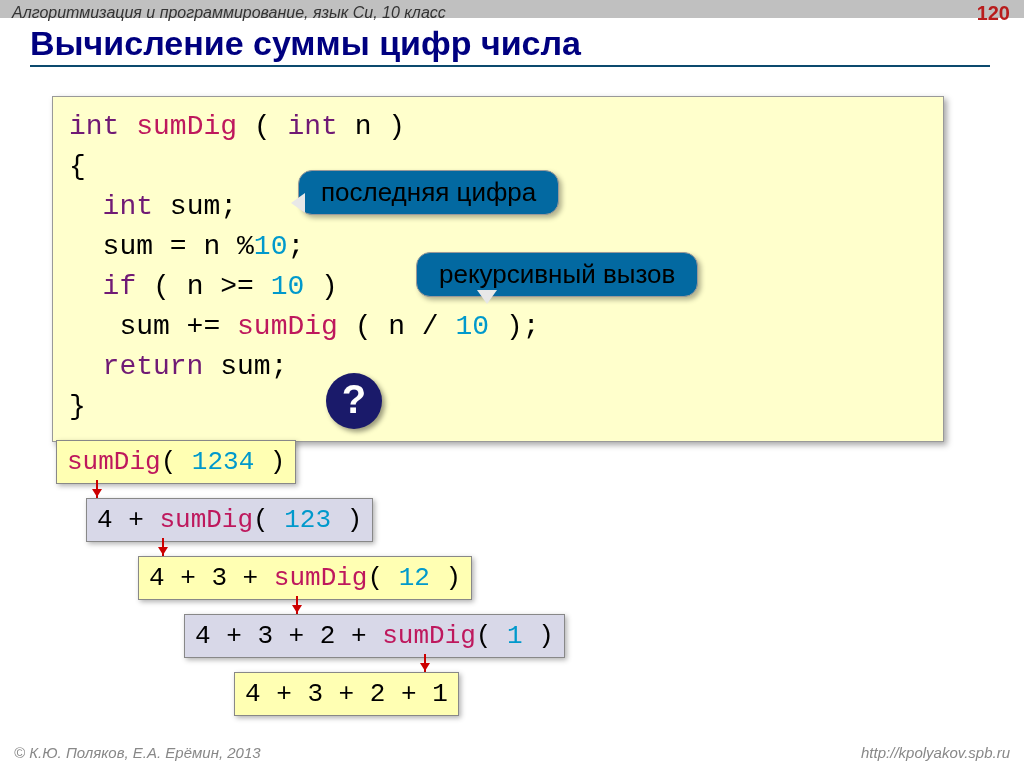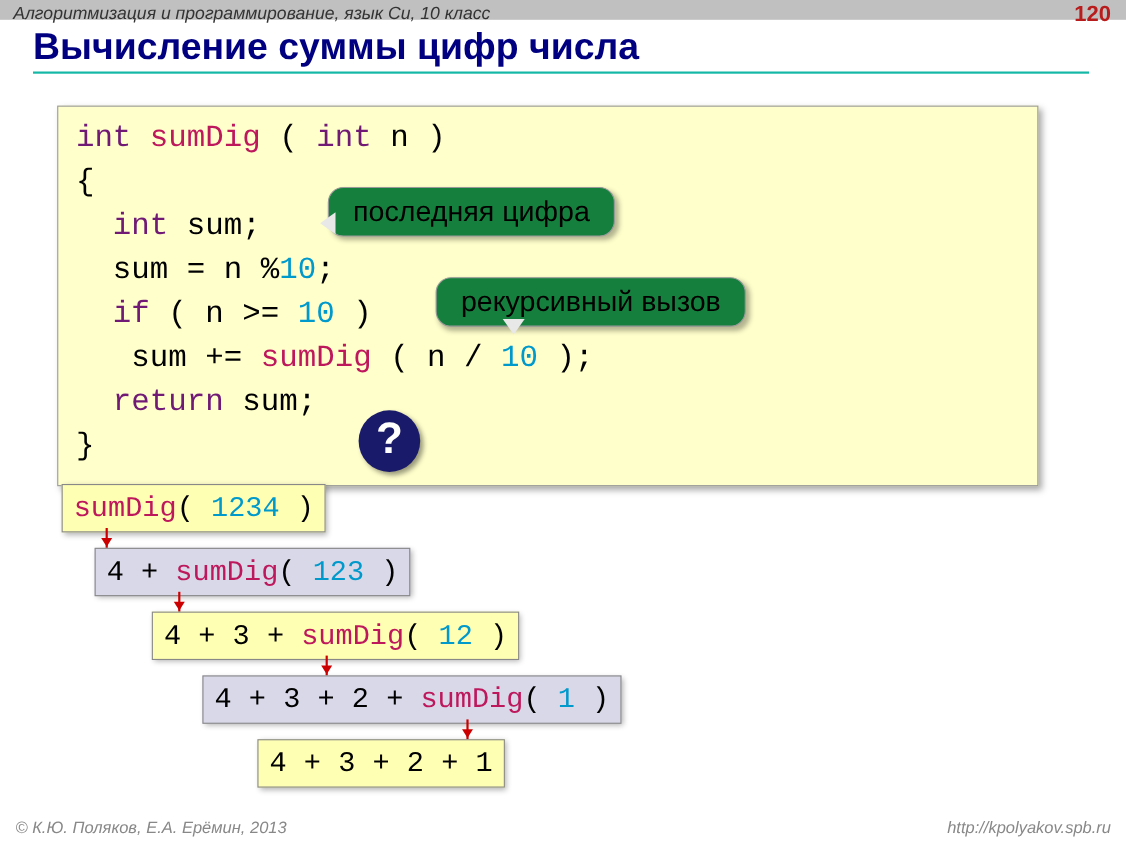--- a/index.html
+++ b/index.html
@@ -29,21 +29,21 @@
     font-style: normal;
     font-weight: bold;
     color: #b91c1c;
     font-size: 20px;
   }
   h1.title {
     margin: 6px 0 0 30px;
     font-size: 34px;
     font-weight: bold;
     color: #000080;
-    border-bottom: 2px solid #14b8a6;
+    border-bottom: 2px solid #0c4a6e;
     padding-bottom: 2px;
     width: 960px;
   }
   .codeblock {
     position: absolute;
     left: 52px;
     top: 96px;
     width: 892px;
     background: #ffffcc;
     border: 1px solid #999;
@@ -53,41 +53,41 @@
     line-height: 40px;
     padding: 10px 16px 14px 16px;
     box-sizing: border-box;
     color: #000;
   }
   .kw   { color: #701a75; }
   .name { color: #be185d; }
   .num  { color: #0099cc; }
   .callout {
     position: absolute;
-    background: #15803d;
+    background: #0369a1;
     border: 1px solid #999;
     border-radius: 14px;
     padding: 6px 22px;
     font-family: Arial, sans-serif;
     font-size: 26px;
     box-shadow: 3px 3px 5px rgba(0,0,0,.3);
   }
   .callout::after {
     content: "";
     position: absolute;
     width: 0;
     height: 0;
   }
   #callout1 { left: 298px; top: 170px; }
   #callout1::after {
     left: -18px; top: 22px;
     border: 10px solid transparent;
     border-right: 14px solid #e8e8e8;
   }
-  #callout2 { left: 396px; top: 252px; text-align: center; }
+  #callout2 { left: 416px; top: 252px; text-align: center; }
   #callout2::after {
     left: 60px; bottom: -18px;
     border: 10px solid transparent;
     border-top: 14px solid #e8e8e8;
   }
   .qrow {
     position: absolute;
     left: 326px;
     top: 373px;
     display: flex;

